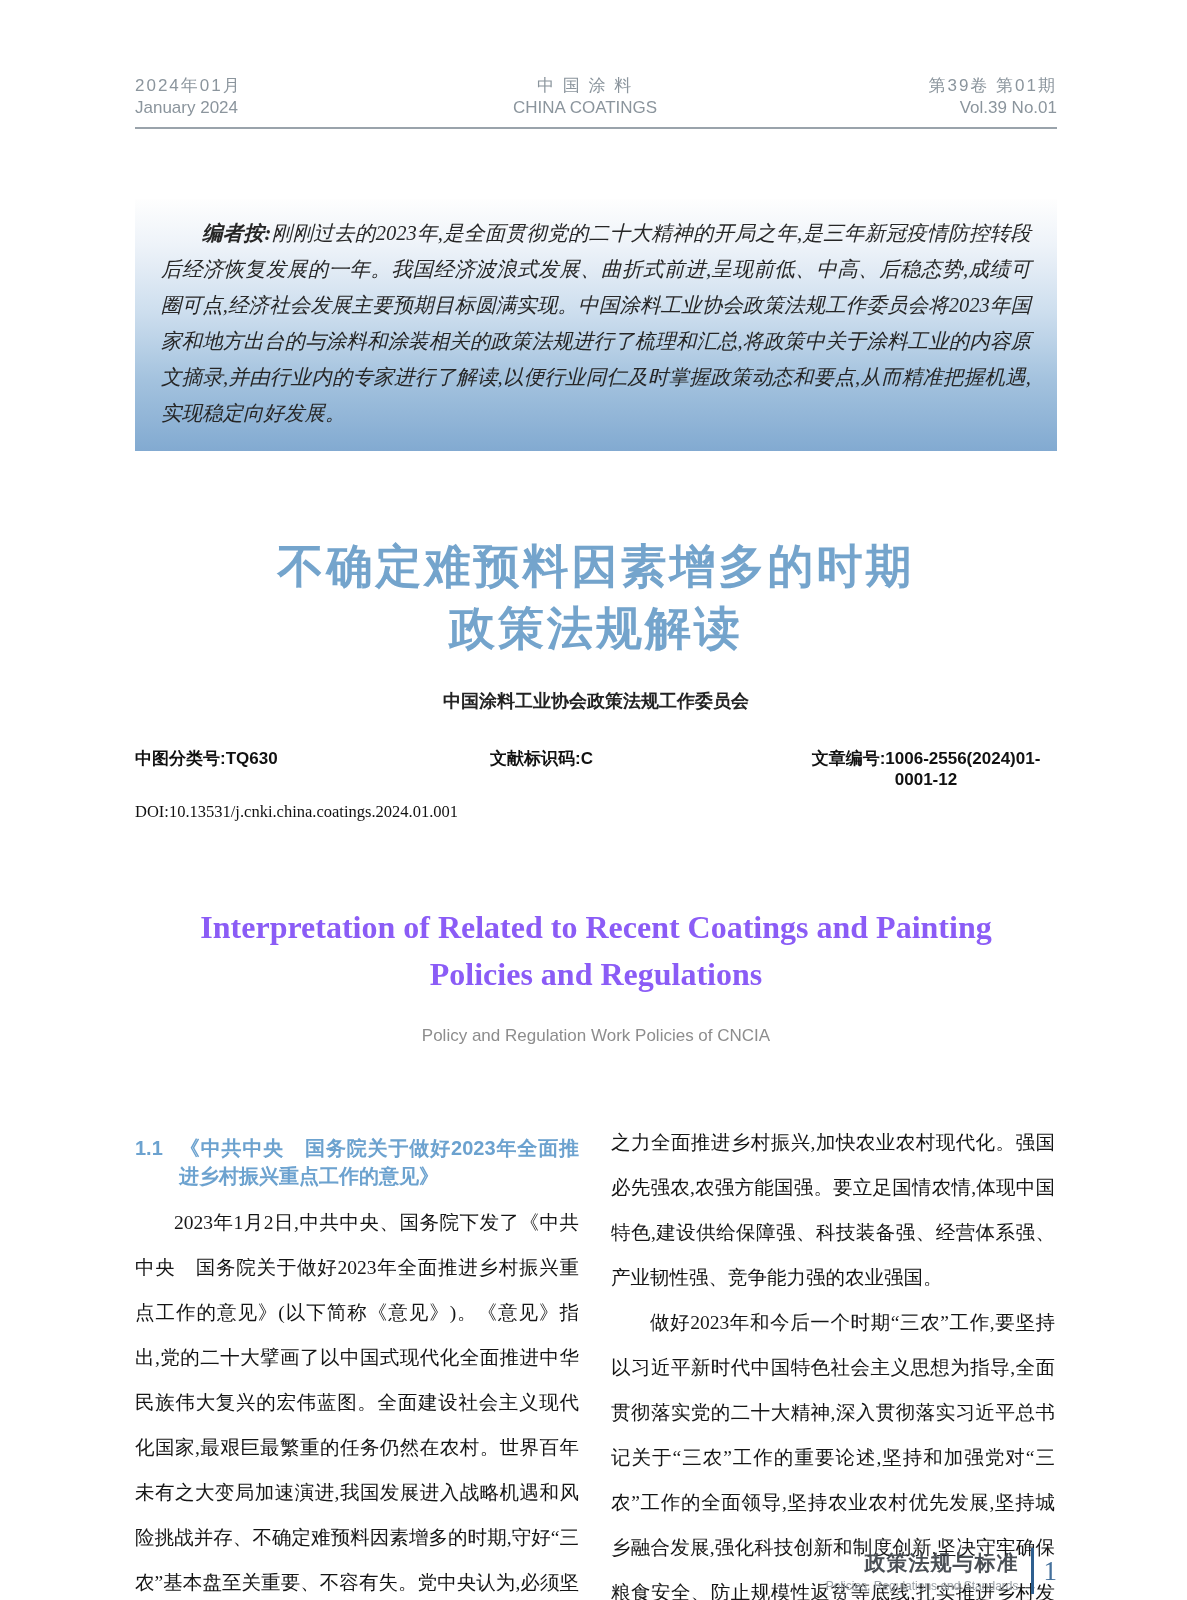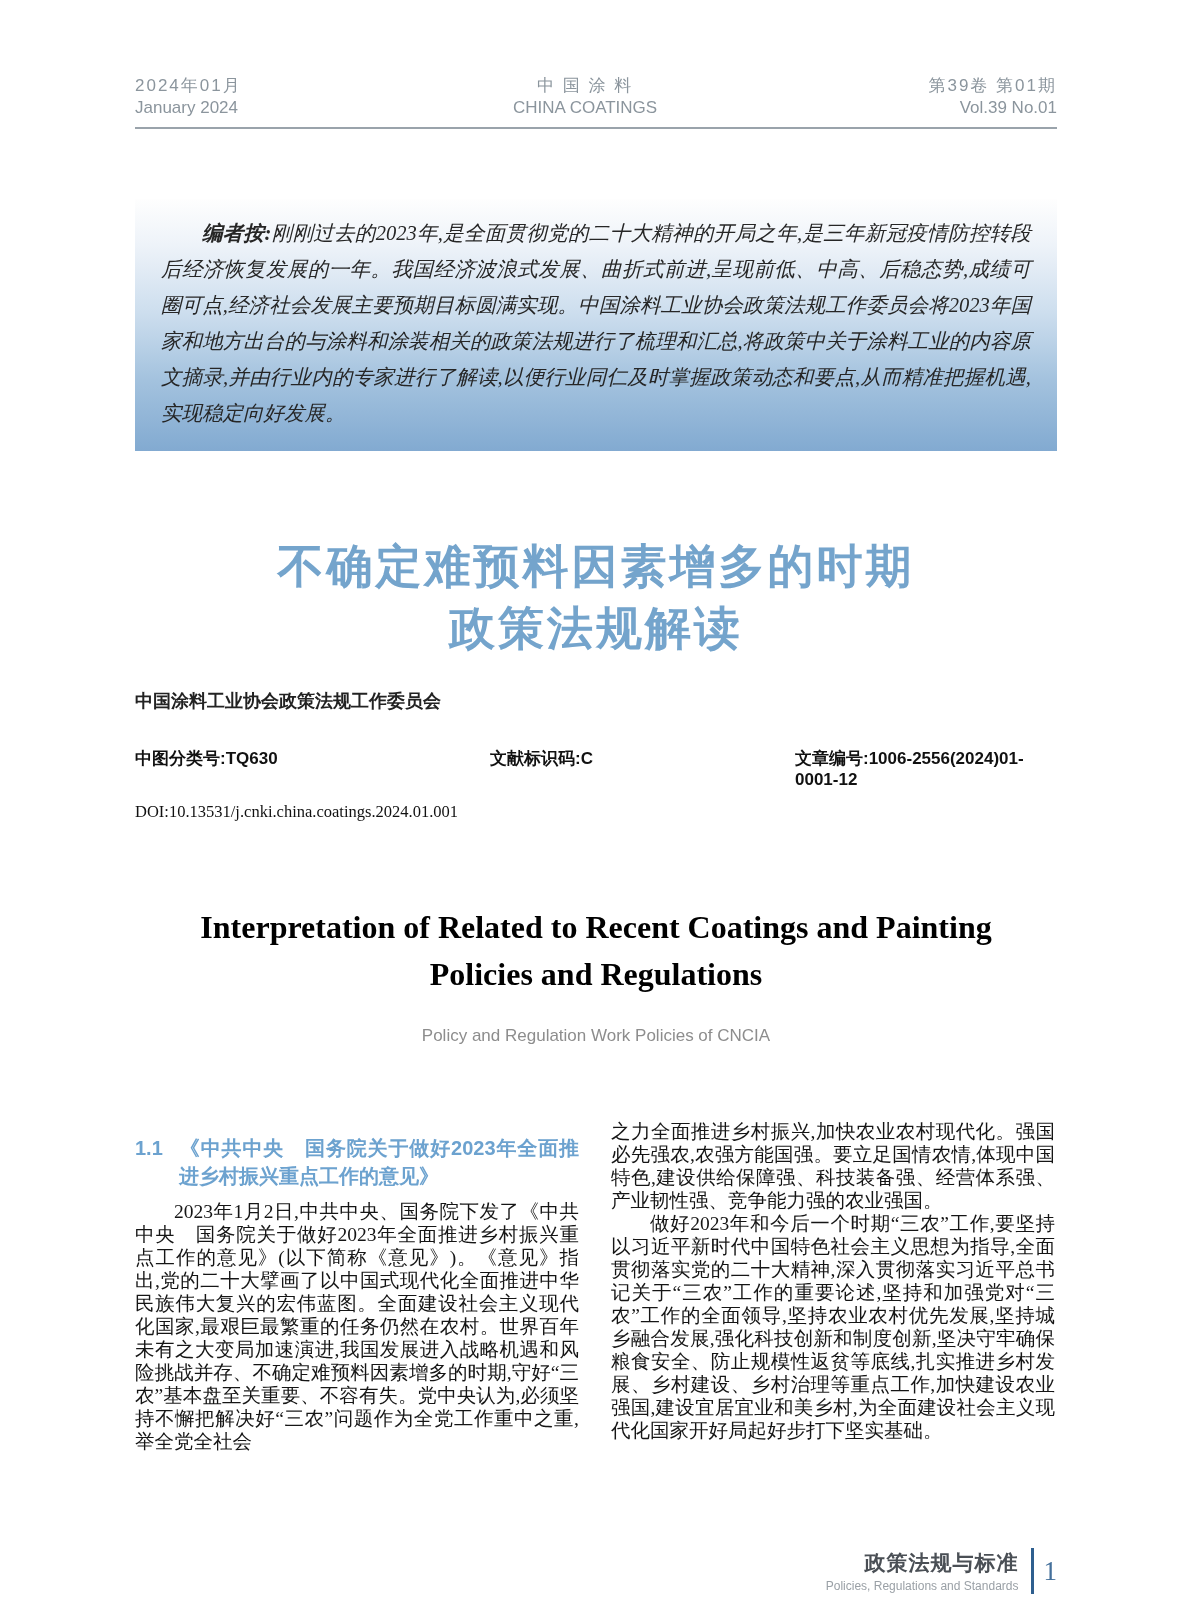--- a/index.html
+++ b/index.html
@@ -55,54 +55,54 @@
     text-align: center;
     font-family: "Liberation Sans", "DejaVu Sans", sans-serif;
     font-weight: bold;
     font-size: 46px;
     line-height: 62px;
     color: #74a4cc;
     letter-spacing: 3px;
   }
   .author-cn {
     margin-top: 30px;
-    text-align: left;
+    text-align: center;
     font-family: "Liberation Sans", "DejaVu Sans", sans-serif;
     font-weight: bold;
     font-size: 18px;
     color: #222222;
   }
 
   
   .meta-row {
     margin-top: 34px;
     display: flex;
     font-family: "Liberation Sans", "DejaVu Sans", sans-serif;
     font-weight: bold;
     font-size: 17px;
     color: #111111;
     gap: 20px;
   }
   .meta-row .m1 { width: 335px; }
   .meta-row .m2 { width: 285px; }
-  .meta-row .m3 { flex: 1; }
+  .meta-row .m3 { flex: 1; text-align: center; }
   .doi-line {
     margin-top: 12px;
     font-size: 16.5px;
     color: #111111;
   }
 
   
   .title-en {
     margin-top: 82px;
     text-align: center;
     font-weight: bold;
     font-size: 32px;
     line-height: 47px;
-    color: #000000;
+    color: #8b5cf6;
   }
   .author-en {
     margin-top: 28px;
     text-align: center;
     font-family: "Liberation Sans", "DejaVu Sans", sans-serif;
     font-size: 17px;
     color: #8d8d8d;
   }
 
   
@@ -130,21 +130,21 @@
     font-size: 20px;
     line-height: 28px;
     color: #6ca2cf;
     padding-left: 44px;
     text-indent: -44px;
     text-align: justify;
   }
   .h2-heading .sec-num { display: inline-block; width: 44px; text-indent: 0; }
   .body-para {
     font-size: 19.5px;
-    line-height: 23px;
+    line-height: 45px;
     text-align: justify;
     color: #151515;
   }
   .body-para.indent { text-indent: 2em; }
   .col-left .body-para { margin-top: 10px; }
   .col-right .body-para + .body-para { margin-top: 0; }
 
   
   .page-footer {
     position: absolute;

